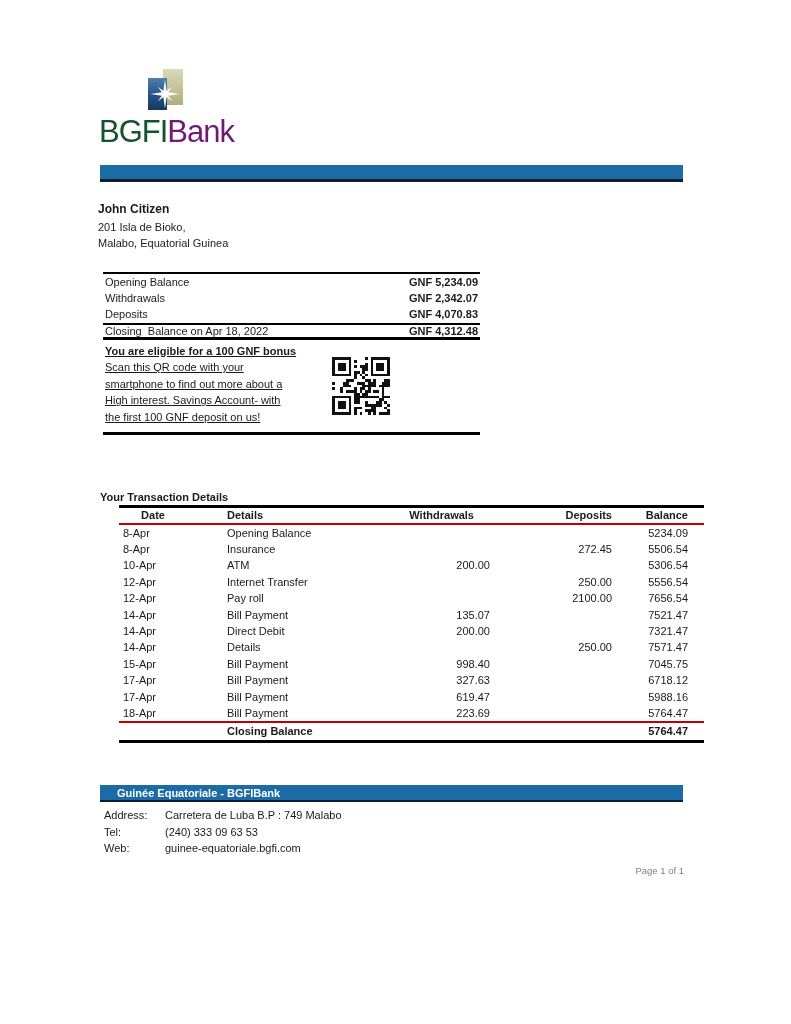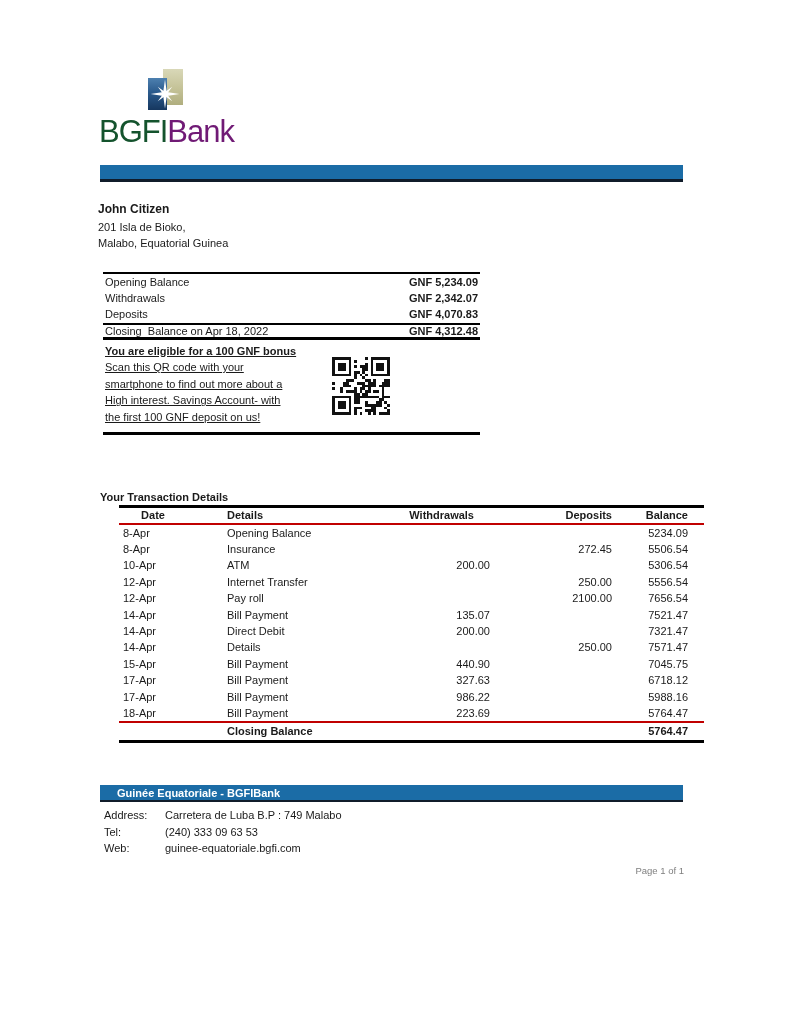--- a/index.html
+++ b/index.html
@@ -456,37 +456,37 @@
           <td class="d-date">14-Apr</td>
           <td class="d-details">Details</td>
           <td class="d-wd"></td>
           <td class="d-dep">250.00</td>
           <td class="d-bal">7571.47</td>
         </tr>
 
         <tr>
           <td class="d-date">15-Apr</td>
           <td class="d-details">Bill Payment</td>
-          <td class="d-wd">440.90</td>
+          <td class="d-wd">998.40</td>
           <td class="d-dep"></td>
           <td class="d-bal">7045.75</td>
         </tr>
 
         <tr>
           <td class="d-date">17-Apr</td>
           <td class="d-details">Bill Payment</td>
           <td class="d-wd">327.63</td>
           <td class="d-dep"></td>
           <td class="d-bal">6718.12</td>
         </tr>
 
         <tr>
           <td class="d-date">17-Apr</td>
           <td class="d-details">Bill Payment</td>
-          <td class="d-wd">986.22</td>
+          <td class="d-wd">619.47</td>
           <td class="d-dep"></td>
           <td class="d-bal">5988.16</td>
         </tr>
 
         <tr>
           <td class="d-date">18-Apr</td>
           <td class="d-details">Bill Payment</td>
           <td class="d-wd">223.69</td>
           <td class="d-dep"></td>
           <td class="d-bal">5764.47</td>

